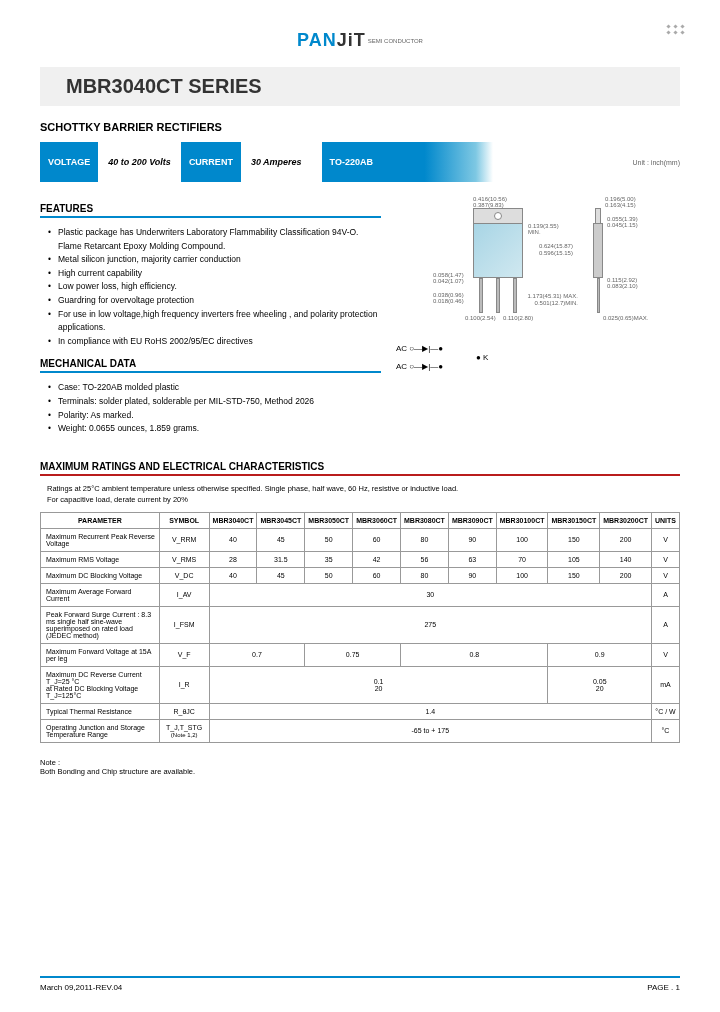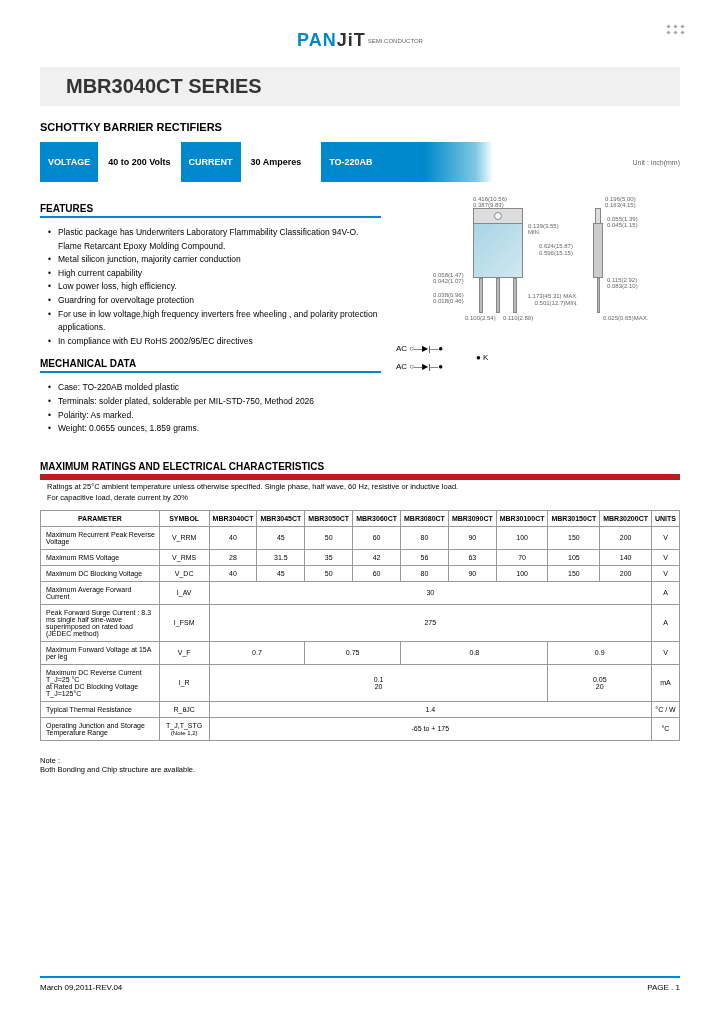--- a/index.html
+++ b/index.html
@@ -9,21 +9,21 @@
   .logo-text .jit { color: #333; }
   .logo-sub { font-size: 6px; color: #666; margin-left: 2px; }
   .corner-dots { position: absolute; top: 25px; right: 35px; display: grid; grid-template-columns: repeat(3, 4px); gap: 3px; }
   .corner-dots span { width: 3px; height: 3px; background: #aaa; transform: rotate(45deg); }
   .title-bar { background: #f0f0f0; padding: 8px 0; margin-bottom: 15px; }
   .title-bar h1 { font-size: 20px; font-weight: bold; color: #333; padding-left: 26px; }
   .subtitle { font-size: 11px; font-weight: bold; margin-bottom: 8px; }
   .spec-row { display: flex; align-items: center; margin-bottom: 15px; font-size: 9px; }
   .badge { background: #0088cc; color: #fff; padding: 15px 8px; font-weight: bold; font-size: 9px; }
   .badge-pkg { background: linear-gradient(90deg, #0088cc 0%, #0088cc 60%, #7ec8e3 90%, #fff 100%); padding-right: 120px; margin-left: 10px; }
-  .spec-val { margin: 16px 10px; font-weight: bold; }
+  .spec-val { margin: 16px 10px; font-weight: bold; font-style: italic; }
   .unit-text { font-size: 7px; color: #666; margin-left: auto; }
   .content-row { display: flex; gap: 15px; }
   .left-col { flex: 1.2; }
   .right-col { flex: 1; position: relative; }
   .section-head { font-size: 10px; font-weight: bold; border-bottom: 2px solid #0088cc; padding-bottom: 2px; margin-bottom: 8px; margin-top: 5px; }
   ul.bullets { list-style: none; padding-left: 8px; margin-bottom: 10px; }
   ul.bullets li { font-size: 8.5px; line-height: 1.6; padding-left: 10px; position: relative; }
   ul.bullets li:before { content: "•"; position: absolute; left: 0; }
   .pkg-diagram { display: flex; gap: 10px; justify-content: center; margin-top: 10px; }
   .pkg-front, .pkg-side { position: relative; }
@@ -31,21 +31,21 @@
   .pkg-tab { width: 50px; height: 15px; background: #ddd; border: 1px solid #888; border-bottom: none; position: relative; }
   .pkg-hole { width: 8px; height: 8px; border-radius: 50%; background: #fff; border: 1px solid #888; position: absolute; top: 3px; left: 50%; transform: translateX(-50%); }
   .pkg-leads { display: flex; justify-content: space-around; }
   .pkg-lead { width: 4px; height: 35px; background: #bbb; border: 1px solid #888; }
   .pkg-side-body { width: 10px; height: 55px; background: #ccc; border: 1px solid #888; }
   .pkg-side-tab { width: 6px; height: 15px; background: #ddd; border: 1px solid #888; border-bottom: none; margin-left: 2px; }
   .pkg-side-lead { width: 3px; height: 35px; background: #bbb; border: 1px solid #888; margin-left: 4px; }
   .dim-label { position: absolute; font-size: 6px; color: #666; }
   .circuit { font-size: 8px; margin-top: 31px; }
   .ratings-section { margin-top: 15px; }
-  .ratings-title { font-size: 10px; font-weight: bold; border-bottom: 6px solid #b91c1c; padding-bottom: 2px; margin-bottom: 2px; }
+  .ratings-title { font-size: 10px; font-weight: bold; border-bottom: 2px solid #b91c1c; padding-bottom: 2px; margin-bottom: 8px; }
   .ratings-sub { font-size: 7.5px; margin-bottom: 2px; padding-left: 7px; }
   table.ratings { width: 100%; border-collapse: collapse; font-size: 7px; margin-top: 8px; }
   table.ratings th, table.ratings td { border: 1px solid #999; padding: 4px 3px; text-align: center; }
   table.ratings td.param { text-align: left; padding-left: 5px; }
   .note { font-size: 7.5px; margin-top: 15px; }
   .footer { position: absolute; bottom: 20px; left: 40px; right: 40px; display: flex; justify-content: space-between; font-size: 8px; }
   .footer-line { border-top: 2px solid #0088cc; margin-bottom: 5px; }
 </style>
 </head>
 <body>

